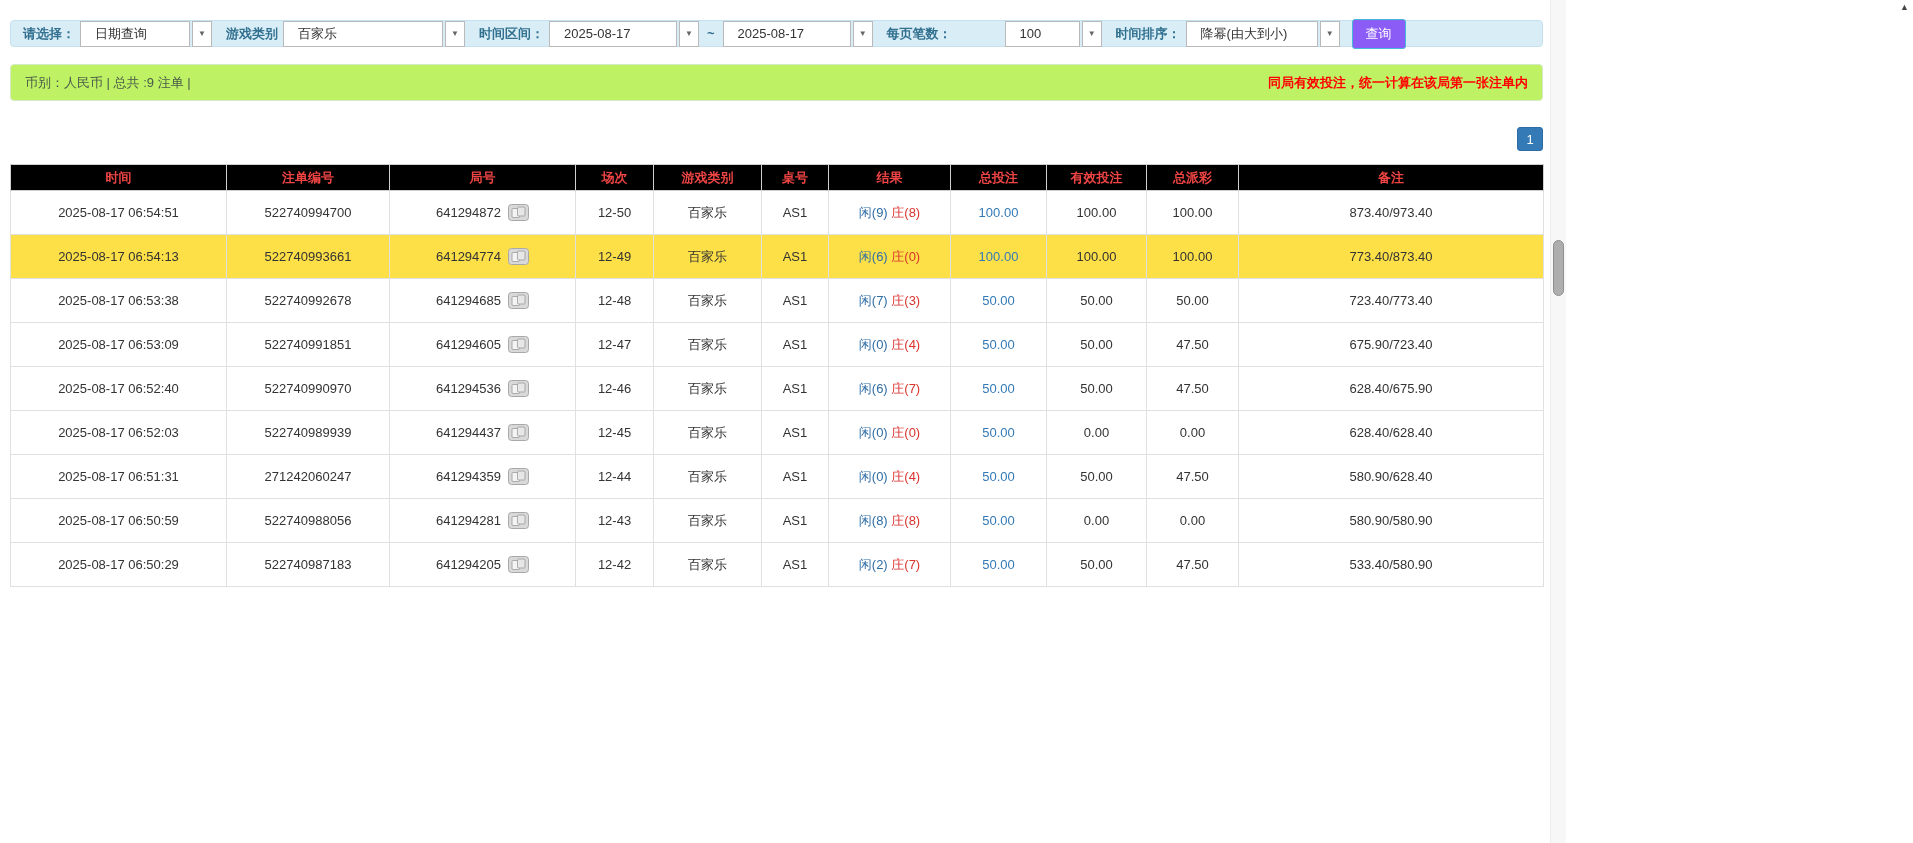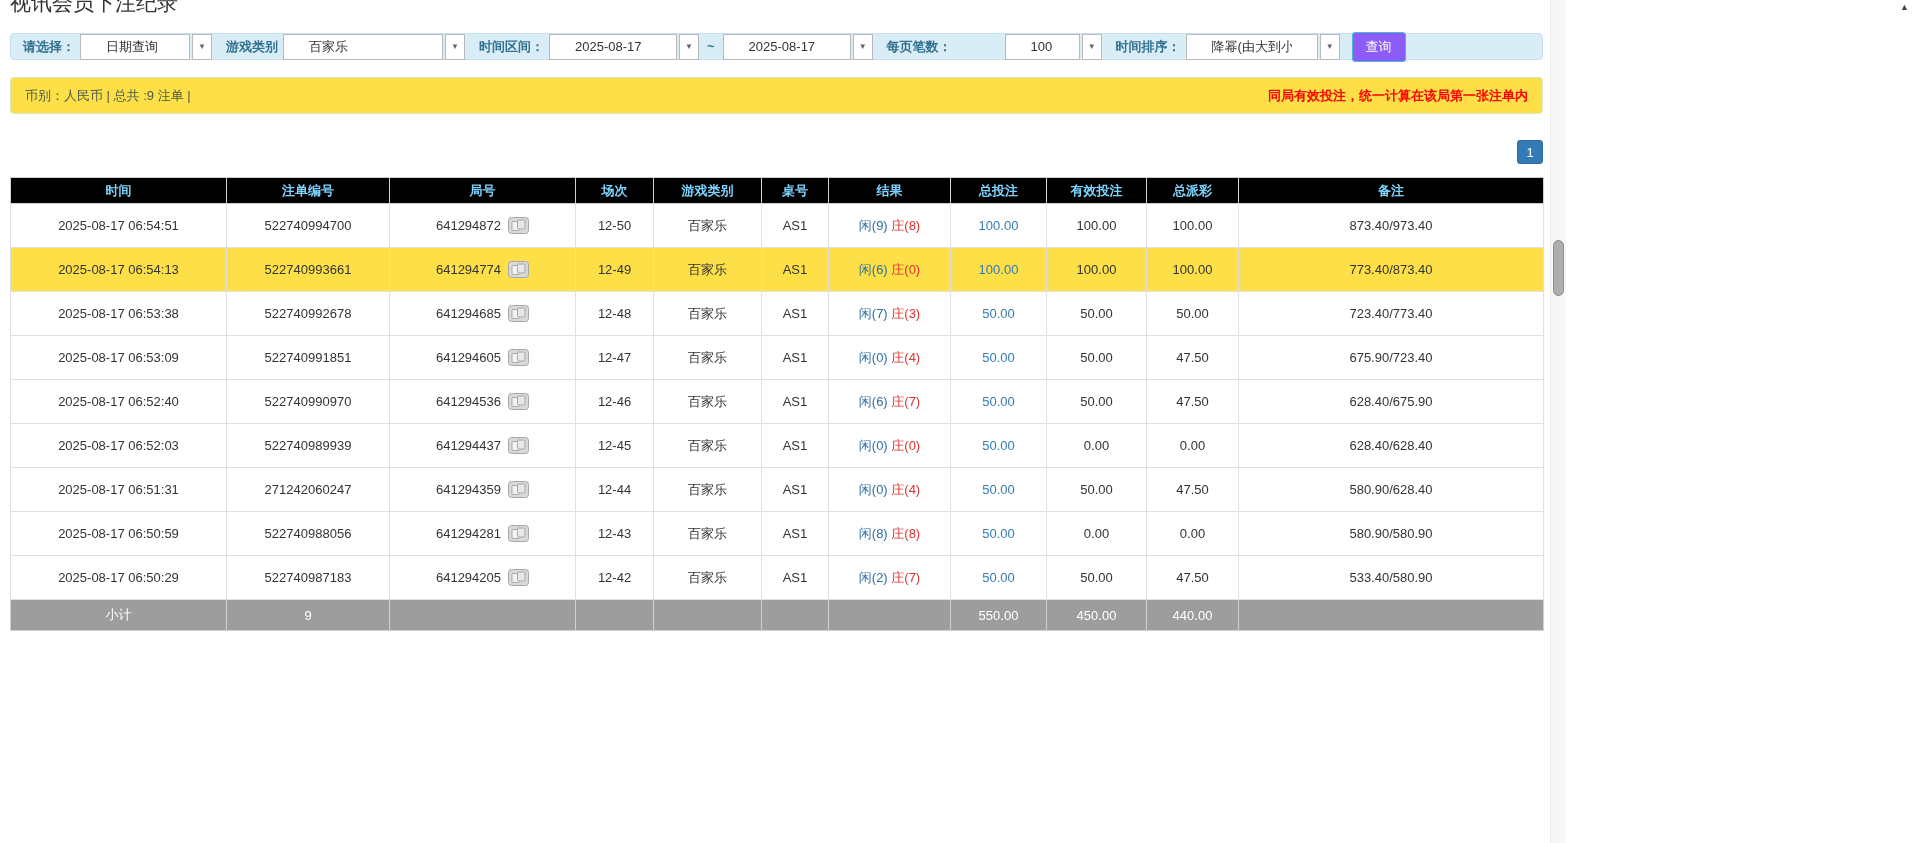--- a/index.html
+++ b/index.html
@@ -12,43 +12,43 @@
   .title-clip { height: 13px; overflow: hidden; position: relative; }
   .title-clip .title-text { position: absolute; top: -11px; left: 0; font-size: 21px; color: #333; white-space: nowrap; }
 
   
   .filter-bar { margin-top: 20px; height: 27px; background: #d9edf7; border: 1px solid #c5e1ef; border-radius: 4px;
                 display: flex; align-items: center; padding: 0 12px; white-space: nowrap; }
   .filter-label { color: #31708f; font-weight: bold; font-size: 13px; margin-right: 5px; }
   .filter-label.spaced { margin-left: 14px; }
   .combo { display: inline-flex; align-items: center; }
   .combo input { height: 26px; border: 1px solid #b9b9b9; background: #fff; color: #333; font-size: 13px;
-                 padding: 0 25px; font-family: "Liberation Sans", "DejaVu Sans", sans-serif; }
+                 padding: 0 14px; font-family: "Liberation Sans", "DejaVu Sans", sans-serif; }
   .combo .arrow-btn { width: 20px; height: 26px; margin-left: 2px; border: 1px solid #b9b9b9; background: #fff;
                       color: #666; font-size: 8px; line-height: 1; cursor: pointer;
                       display: inline-flex; align-items: center; justify-content: center; }
   .tilde { color: #31708f; font-weight: bold; font-size: 13px; margin: 0 8px; }
   .search-btn { margin-left: 12px; height: 30px; padding: 0 13px; background: #8b5cf6; border: 1px solid #46b8da;
                 border-radius: 3px; color: #fff; font-size: 13px; cursor: pointer; }
 
   
-  .summary-bar { margin-top: 17px; height: 37px; background: #fde047; border: 1px solid #d6e9c6; border-radius: 4px;
+  .summary-bar { margin-top: 17px; height: 37px; background: #bef264; border: 1px solid #d6e9c6; border-radius: 4px;
                  display: flex; align-items: center; justify-content: space-between; padding: 8px 14px; font-size: 13px; }
   .summary-info { color: #4a5a4a; }
   .summary-notice { color: #ff0000; font-weight: bold; }
 
   
   .pagination-row { margin-top: 26px; display: flex; justify-content: flex-end; }
   .page-btn { min-width: 26px; height: 24px; background: #337ab7; border: 1px solid #2e6da4; border-radius: 3px;
               color: #fff; font-size: 13px; cursor: pointer; }
 
   
   .records-table { margin-top: 13px; width: 1533px; border-collapse: collapse; table-layout: fixed;
                    font-size: 13px; color: #333; }
-  .records-table th { background: #000; color: #7dd3fc; font-weight: bold; height: 26px; text-align: center;
+  .records-table th { background: #000; color: #ef4444; font-weight: bold; height: 26px; text-align: center;
                       border: 1px solid #cfcfcf; padding: 0 2px; }
   .records-table td { background: #fff; height: 44px; text-align: center; vertical-align: middle;
                       border: 1px solid #e0e0e0; padding: 0 3px; overflow: hidden; }
   tr.highlight td { background: #fde047; }
   .round-no { vertical-align: middle; }
   .result-icon { display: inline-block; vertical-align: middle; margin-left: 7px; cursor: pointer; line-height: 0; }
   .player { color: #2e6da4; }
   .banker { color: #d9342f; }
   .bet-link { color: #337ab7; cursor: pointer; }
   .footer-row td { background: #9d9d9d; color: #fff; height: 31px; border-color: #cfcfcf; }
@@ -59,23 +59,20 @@
   .scrollbar-thumb { position: absolute; left: 2px; top: 240px; width: 11px; height: 56px; background: #aeaeae;
                      border: 1px solid #8f8f8f; border-radius: 6px; cursor: pointer; }
   .corner-scroll-arrow { position: absolute; right: 4px; top: 2px; font-size: 9px; color: #444; }
 </style>
 </head>
 <body>
 
 <div class="viewport">
   <div class="content">
 
-    <div class="title-clip">
-      <span class="title-text">视讯会员下注纪录</span>
-    </div>
 
     <div class="filter-bar">
       <span class="filter-label">请选择：</span>
       <span class="combo">
         <input style="width: 110px;" value="日期查询">
         <button class="arrow-btn">
             <span>▼</span>
           </button>
       </span>
 
@@ -308,33 +305,20 @@
             <td>百家乐</td>
             <td>AS1</td>
             <td><span class="player">闲(2)</span> <span class="banker">庄(7)</span></td>
             <td><span class="bet-link">50.00</span></td>
             <td>50.00</td>
             <td>47.50</td>
             <td>533.40/580.90</td>
           </tr>
         </tbody>
       <tfoot>
-        <tr class="footer-row">
-          <td>小计</td>
-          <td>9</td>
-          <td></td>
-          <td></td>
-          <td></td>
-          <td></td>
-          <td></td>
-          <td>550.00</td>
-          <td>450.00</td>
-          <td>440.00</td>
-          <td></td>
-        </tr>
       </tfoot>
     </table>
   </div>
 
   <div class="scrollbar-track">
     <div class="scrollbar-thumb"></div>
   </div>
   <span class="corner-scroll-arrow">▲</span>
 </div>
 

